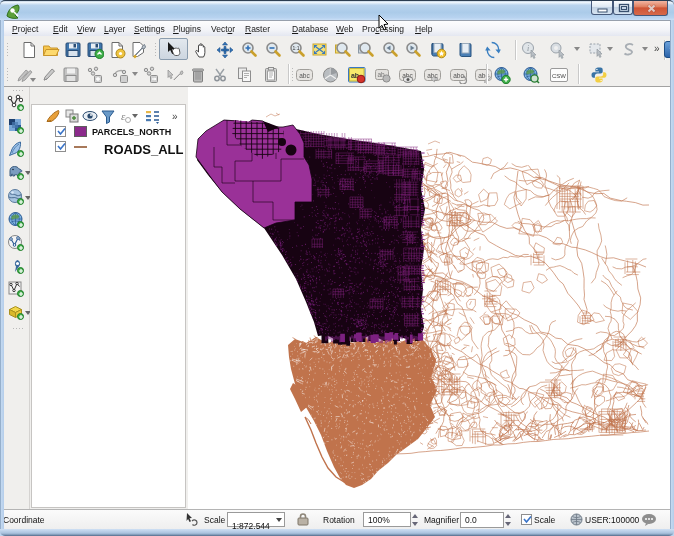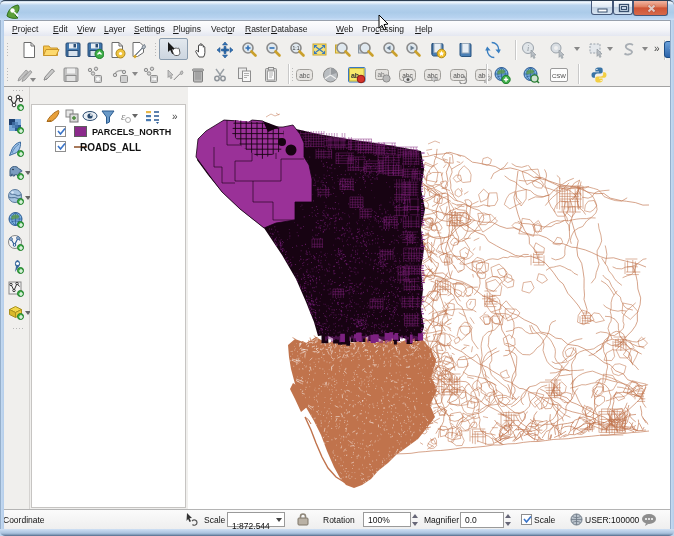--- a/index.html
+++ b/index.html
@@ -55,21 +55,21 @@
 </div>
 <div id="menubar" class="abs">
 <span style="left:8px"><u>P</u>roject</span>
 <span style="left:49px"><u>E</u>dit</span>
 <span style="left:73px"><u>V</u>iew</span>
 <span style="left:100px"><u>L</u>ayer</span>
 <span style="left:130px"><u>S</u>ettings</span>
 <span style="left:169px"><u>P</u>lugins</span>
 <span style="left:207px">Vect<u>o</u>r</span>
 <span style="left:241px"><u>R</u>aster</span>
-<span style="left:267px"><u>D</u>atabase</span>
+<span style="left:288px"><u>D</u>atabase</span>
 <span style="left:332px"><u>W</u>eb</span>
 <span style="left:358px">Pro<u>c</u>essing</span>
 <span style="left:411px"><u>H</u>elp</span>
 </div>
 <div id="tools" class="abs">
 <div class="abs hdl" style="left:2px;top:6px"></div>
 <div class="ic" style="left:16px;top:5px;width:18px;height:18px"><svg width="18" height="18" viewBox="0 0 18 18">
         <path d="M4 1.5h7l3.5 3.5v11.5h-10.5z" fill="#fff" stroke="#6b6b6b"></path>
         <path d="M11 1.5v3.5h3.5" fill="none" stroke="#6b6b6b"></path>
       </svg></div>
@@ -485,21 +485,21 @@
         </svg>
       </div>
 <div class="abs" style="left:42px;top:21px;width:13px;height:11px;background:#8b2a8b;border:1px solid #5e5e5e"></div>
 <div class="abs" style="left:60px;top:22px;font-size:9px;font-weight:bold;color:#111">PARCELS_NORTH</div>
 <div class="abs" style="left:23px;top:36px;width:11px;height:11px;background:#fff;border:1px solid #8e8e8e">
         <svg width="9" height="9" style="display:block;margin:0 0 0 0.5px">
           <path d="M1 4l2.5 3 4.5-5.5" fill="none" stroke="#3a74c8" stroke-width="1.6"></path>
         </svg>
       </div>
 <div class="abs" style="left:42px;top:41px;width:13px;height:1.5px;background:#a8795a"></div>
-<div class="abs" style="left:48px;top:37px;font-size:10px;font-weight:bold;color:#111">ROADS_ALL</div>
+<div class="abs" style="left:72px;top:37px;font-size:13px;font-weight:bold;color:#111">ROADS_ALL</div>
 </div>
   </div>
 <div id="splitter" class="abs"></div>
 <div id="canvas" class="abs"><svg width="482" height="422" viewBox="0 0 482 422">
 <g stroke="#c0734c" fill="none" stroke-width="0.6">
         <path d="M249.5 302.2L247.9 298.5L244.2 295.7L239.1 295.4L235.3 293.3M290.4 324.9L291.2 320.4L291.3 316.6L289 312.3L286.8 305.8L284.7 302.3L280.9 296.6L277.9 294.7L272.7 294.3L268.7 295L264.2 293.4L257.5 291.7L253.9 289.2L249.2 287.4L244.3 284.6L239.8 283.5M264.9 197L261.3 194.7L256.1 191.8L253 190.1L248.9 188.9L245.2 188.7L240.4 188.9L234.5 187.1M410.2 336.3L410.2 331.8L409.6 327.9L407.2 324L406.4 317.9L406.6 312.9L406.7 308L409.8 303M241.5 295.2L243.1 298.1L245.4 303L245.6 309.7L247.5 313.2L248.6 316.5L251.7 320.8L257.1 323.8L258.8 326.4L262.2 331.6L262.1 335.7L264.6 341.7L264.1 345.5L263.9 351.3M417 229.3L422.1 229.7L427 232.3L430.3 236.7L430.4 241.8L431.2 245.1L431.8 248.9L434.7 252L441.4 253.6L444.5 254.6L448.5 255L454.1 252.8L457.3 250.8M390.8 122.8L390.2 119.1L389.5 114L387.4 108.5L384.7 105.8L381 103.2L374.5 101.7L371.8 99.6L368.3 97.8L364.5 96.1L358.5 93.3L353.1 91.8L347.5 89.5M246.1 291.1L240.7 287.5L238 286.2L234.8 286.2M371.5 102L372.1 98.3L371.7 94.3L371.8 91M419.1 254.6L420.3 250.5L421.5 246.4L420 241.4L421.3 237.1L423.1 234.1L423.3 228.6L422.3 224.6L423.2 220.9L423.1 215.7L424.3 210.8L426 208L429.2 203.8M375.8 281.7L372 277.2L368.6 274.3L366.9 270.3L367.4 264.8L367 261.6L364 255.4L362.1 252.3L357.3 247.8L351.5 245.7L344.7 246.5L341.6 246.7L337.6 244.7L333.9 241.2L330.5 240.4L327 241.1L324.6 243.3L321.3 243.9L317.9 244.5M281.2 296.9L278.5 298.4L275.4 304L271.1 309.4L268 313L262.5 315.4L259 319.9L255.7 321.4L251.8 323.3L248.6 325L245.3 327.4M244.6 181.1L240.2 186.1L237 191.9L235.5 194.6L233 196.6M386.4 107.5L390.2 103L393.4 100.5L399.4 99.7L405.6 101.4L410.3 102.8L413.2 105.8L416.1 109.6L422.4 112.1L427.5 113.6L433.7 114.1L439.2 110.8M322 322L327.6 326.1L332.2 326.6L336.5 324.3L341.4 319.3L342.7 314.1L347.6 309.5L349.7 302.8L353.6 299.8L359.2 298.1M308.5 298.4L304.3 295.9L300.1 294.3L298.1 291.5L297.3 285.1L295.3 281.2L292.9 275.4L294.1 268.6L293.7 264.8L293.1 259.6L293.4 256.2L295.1 249.7L299.9 244.9L306.5 243.1L311 238.1L312.9 234.3L315.5 228M439.2 315.7L437.3 320.3L435.2 323.7L433 326L430.8 330.4L426.5 333.1L421.6 337.8L417.3 342.8M270.2 154.5L275.6 151.2L278.2 146.9L279.5 143.8L280.3 140.6L279.8 134.4L280.7 128.7L279.4 125.3L276.7 123.4L269.9 122.6L266.7 120.4M266.1 211.9L263.2 213.3L260.1 217.5L258.1 224L255.8 229L254.1 233.9L254.6 237.6L253.7 243.8L252.7 246.8L250 250.6L248.9 253.4L249.2 256.6L249 261.2L249.9 266.2L251 271L252.8 276M260.9 149.7L255.4 150.7L252.2 149.7L245.6 150.3L242.6 149L240.3 146.9L237 145.9M383.2 111.7L386.8 109.6L390.2 104.5L392.4 98L393.1 94.5M412.9 327.5L407.5 331.2L401.5 333.4L396.9 335.5L393.9 338.5L387.9 341.9L386 344.5M247.4 193L247.7 196.4L247.3 200.8L245.1 204.5L239.7 208.5L235.1 210.4L232.6 212.4M352.2 302.2L355.5 303.6L358.8 305.7L362.5 311.1L367.1 314.9L370 316.2L373.5 319M456.6 261.3L452.8 259.6L449.8 259.4L444.3 257.1L441.2 255.3L437.7 252.9L435.5 247.2L432.6 245.1L428.3 244.3L425 245.6L420.5 249.9L416.7 253.2L415 257.6L415.6 261L415.7 264.5L418.5 270.8M382.2 301.1L387.5 299.9L393.8 297.7L397.7 297.9L403.7 296.3L406.7 295.8L411.2 295.6L416.9 297.6L420.7 301.9L421.6 306L422.9 308.9L422.7 312.5L422.1 317.6L420 321.5L419.7 326.1L421.7 329.8L422.8 332.8L421.5 337.8M300.7 319.3L297.8 321.6L295.7 324.1L291.3 326.1L286.3 327.3L280.7 328.5L277.1 332.4L272.7 334.8L269.4 339.6L265.7 341.3L259.7 342.3L254.6 342.9L250.3 341.3M418.4 255.7L423.3 258.4L426.5 258.7L432.7 259.8L436.4 262.1L441.2 265.6L443.4 270.1L443.4 274.3L444.8 278.2M399.1 335.6L398.8 329.5L397.6 326L394.7 320.4L391.6 315.5L390.1 312.4L387.9 307.3L385.7 304.7L384.5 301.6L384.4 296.1L384.6 292.3L384 288.2L384 283.2L383.5 277.9L384.6 274.9L387 271.4L388.3 266.6L387.5 260.8M302.8 92.1L305.6 86.4L311.1 83.3L316.4 79.9L319.8 75.3M242.5 194.1L246.3 195.1L250.2 197.9L253.6 200.5L258.4 202.6L261.2 205L265.6 208.4L267.1 212.2L269.6 216.8L274 220.1L275.4 223.9L276.6 227.1L279 233.6L280.2 237.3L283 242L283.4 246.8L284 253L287.8 258.7L290.4 262.1M410.3 136.3L411 141.6L412.9 148.1L413.7 153.9L412 158.4L409.1 163.8L409.3 170.1L410.1 174L411.1 177.2L409.6 182L408.3 185.4L407.4 190.9L403.2 196.3M407.6 131L402.6 130.8L398.6 131.6L392.4 131.7L388.8 132.1L384.2 132.9L380.4 133.8L376.6 133.4L371.4 136L367.5 136.7L363.1 139.6L359 139.8L355 139.8L350.3 138.4L344.8 137.6L341 136.9L334.2 136.4L329.7 134.2M383.2 100.1L388.5 99.3L393.1 100.8L398.2 104.2L401.6 106.4L404.6 109.2L406.1 111.9L408.1 116.3L409.1 122.5L407.8 126L403.5 130.3L398.6 134L394.7 139.5L390.4 141.1L386 144L383.4 149.1L382.3 153.3L383.3 156.8M259.1 153.9L262 150.9L264 144.3L267.6 140.1L269.2 133.3L267.8 127.7L267.2 123.9M414.8 188L417 190.8L421.2 193.6L423.8 199.5L425.7 202L428.3 206.6L432.4 210.2L433.2 213.7L436.2 219.3L438.9 221.5L444.8 223.1M407.6 294.8L412.5 291.8L417.1 291.9L420.9 293L424.2 294L428.8 295L435.3 296.6L439.5 297.9L444.1 301.1L447.5 307L450.6 308.4L455.2 312.5M292.6 343.3L296.3 347.7L300.7 349.3L304.4 352.2L306.1 357.1M363.4 171.2L367.6 172.9L371.1 172.2L375.2 170.5L376.9 167.9L376.8 163.9L377.3 159.4L379.5 156.5L381.6 150.6L381.4 143.9L380.7 138L378.4 135.2L377 131.2L376.7 128.2L375.4 125.4L376.2 120L377.5 114.9M243.9 175.5L241.2 171.5L239.2 165.2L240.1 159.1L239.3 154.8L240.4 148.8L240.1 144.5M390.3 301.3L387.9 303.3L385.7 308.4L383.5 312.6L380.4 315.2L378 319.6L377.9 325.3L374.5 330.6L371.7 332.3L366.4 336.2L361.1 337.3L357.1 337.4L353.9 338.4L349.9 337.6L347.8 335.4L345.8 330.7M241.6 265.2L241 259.2L239.4 252.6L238.3 248.6L239.7 244.8L241.3 239.2L243.8 235.8L244.2 230.5L245.2 224.6L244.5 218.4L245.9 212.1L248.8 207.2L252.5 201.9M303.9 350.7L306.5 352.3L311.8 356.2L315.3 357.4M262.7 101.2L262.9 98L261.8 91.2L264.1 85.3L263.6 82.1L260.5 76.6L257.5 74.1L252 71.8L246.1 69.2M257 281.6L259.9 285.5L261.7 292.1L261 297.2L259.8 300.5L255.3 303.8L253.2 309.8L253.8 314.8L255.6 318.7L256.3 321.6L257.1 325.4L255.9 329.5L255.6 334.2L253.5 338.8L249.7 343.4L247.8 346.7M343.1 238.1L346.6 244L351.3 248.3L354.9 252.7L356 257.1L355 263.3L356.6 268.3L359 274.3L361.3 277.2L366.7 281.4L372.7 282.8L376.5 282.2L381.6 283.8L385.5 283.5L389.6 283.4L395.9 282.8M453.2 310.4L449.8 309.2L446.8 306L441.9 302.8L439.9 299.5L434 295.9L429.4 293.6L423.6 291.1L417.9 289.2L414.8 288.1L408.8 285.8L404.6 284.1L398.9 285.2L394.8 286.5L390.7 288.7L387.5 291.4L385.1 293.5L382.8 297.7M434.6 190.7L439.6 188.6L443.3 187.5L445.6 185.3L447.4 180.2L448.8 177.3L452.5 174.3L455.1 172.3L458.4 171.7M240 269.4L242.9 263.5L245.7 258.1L250.6 253.1L252.2 249.4L254.2 243.7L253.3 239.5L254.5 234.6M447.7 215.8L443.6 219.5L438.4 224L435.3 229L435 234.5L436 237.3L435.3 241.4L431.2 245.4L426.4 248.5L422.5 248.4L419.1 245.8L412.5 244.9L407.9 246.6M379 274.1L375.2 269.1L374.8 265.1L377.4 259.9L381.5 256.2L386.2 253.5L389.8 252.5L394.3 251.6M233.8 230.9L238.8 232.7L240.9 235.3L245.8 239.5L247.3 242.6L248.1 245.9L246.9 249.7L244.8 254.1L243 257.6L241.9 261.6L239.9 265.8L237.3 270.2L232.6 275.3M288.3 225L285.2 223L278.3 222.9L274.1 222.3L270 221.9L263.3 222.7L258.5 223.2L253.2 225.2L250.3 227.1L246.6 232L242.7 237.8L240.1 241.5L236.6 247.4L233.8 249.8M245.7 308L244.3 311.5L242.5 314L242.2 317.7L240.2 322.9L235.9 327.3L234.5 333.9M261.5 219.9L257.7 223.9L253.2 226L250.9 228.7L247.1 230.8L241.2 233.1L235.2 234.2M251.7 109.5L246.5 107.2L240.6 103.9L235.9 100.4M373.4 320L369.3 324.7L367 329.5L364.7 332.5L360.3 334.6L357.4 336.5L351.9 340.4L347.7 343.2L341.9 344.4L336.3 344.2L330.6 340.5L327.4 337.7L324.3 334.2L322.7 331.4L319.5 329.5L315.8 327.5L309.8 327M271.8 176.9L277.6 177.4L283.8 175.4L288.8 174.7L291.7 175.8L295.5 175L300.4 172.5L304.5 171.8L309.9 172.5L315.4 170.3L319.6 170.7L322.3 169.3L326.3 169.8L330.5 170.2L335.7 167.4L340.7 167.5M238.4 93.6L239.1 87.5L242.1 82.3L245.9 78.3L246.6 73.4L248.3 69.5L248.7 64.9L249.1 61.9M283.5 133.8L278.9 136L272.9 138.4L268 142.6L263.7 147.6L261.4 149.5L257.6 150.5L253.3 151.3L249.2 151.6L243.5 150L240.3 148.1L236.5 148.2L232.1 148.1M335.6 318L333.4 315L333 310.2L334.4 307.4L338.1 303.3L341.4 299.8L347.8 298.4L352.5 295.3L357.1 295.1L362.4 295L365.9 296.9M288.8 267.1L291.6 271.9L292.7 278.6L292.7 284.8L290.7 289.6L289.1 295.7L288.8 301.2M330.7 93.3L336.5 94L342.2 93.3L347.9 94.1L352.4 96.4L357.3 100.7L361.3 101.6L367.6 104L372.2 103.6L377.6 99.7L381.1 95.8M243.7 123.9L247.3 127.6L250.6 132L254 133.5L260.6 134.6L266 135.2L268.7 137.4L272.6 138.6L276.5 143L279.6 144.2L286.2 144L292.7 143.1M435.1 256.5L429.6 253.5L424.1 252.2L418.2 254.3L414.9 256.2L410.1 258.8L405.8 261.8L401.6 262.6L396.4 263.2L391.8 264.9L388 267.7L385.4 271L379.6 274.8L373.5 275.8L367.4 276.5L363.8 274.6M358 183.4L362.5 180.4L365.7 180.1L368.6 179.3L372 178.6L376.3 180.3L380.1 182.4L383 183.3L385.9 186.2L389.9 188.1M274.2 154L279.9 151.4L282.8 146.9L286.1 144.9L289.6 139.8L294.5 135L295.8 131.6L295 127.4L291.3 123.4L286.7 121.9L283.6 120.8L277.7 117.1L273.1 114.9L266.5 113L261.3 108.5L257.7 106.2L254.4 106.3L249.8 103.6L246.5 101.9L244.9 99.3M331.3 309.2L328.5 312.4L323.6 317L318 318.1L312.4 315.8L309.3 311L308 308L306.3 304.1L301.8 300.9L299.8 296L296.1 290.3L294.9 286.9L293.6 280.6L294.3 275.7L296.6 269.6L299.8 265.4L302.9 264.4L308.7 260.8M239.1 276L236.4 270.7L234.9 268L232.5 263.4M323.7 76.6L328 79.3L333.8 80.3L339.6 78.5M367.5 125.3L363.2 119.8L360.4 113.7L360.9 109.5L358.6 103L356.8 97.5L357.4 93.2L358.5 89.1L358.2 86L356.5 82.4M275.2 284.8L280.2 288.4L286.5 289.2L292.6 290.7L297.7 291.9L301.7 295.8L305.3 300.9L305.8 304.9L305.5 308.4L307.9 313.4L310.8 319.2L314.5 324.4L315.8 328.5M324.2 313L325 308.5L327.1 304.1L326.8 300.9L324.1 297.5L323.5 293.2L324.9 287.8L327.7 282.9L328.6 276.5L328.8 269.8L327 266.8L321.9 263.7L317.2 263.4M433.9 198.4L428.5 194.1L426.3 191.3L424.4 188L420.8 183.8L419.4 179.6L417.4 176.9L413.7 171.1M265.6 328.3L260.7 328.5L256.6 325.8L253.1 323.3L250.3 318.8L247.9 314.8L247.1 311.6L246.9 308.3L245.6 305.4L243 299.2L240.7 296.6L238.6 294.3L234.9 291.4M249.8 336.2L245.9 334.6L243.2 331.7L239 327.6L238.2 323.2L236.3 318.4L237.3 311.5L236.6 306.7L236.9 302.9L235.5 298.9L235.5 295.8L238.1 291.8L241.3 288.3L243.4 285.3L248.7 281.5L251.2 275.9L250.7 271.1L249.6 267.9L248.4 262.8L247.8 258M369.8 105.8L373.3 104.2L377.5 104L383.1 100.7L386.5 95.9L391.7 93.1M317.4 256.4L321.4 256.9L326.8 260L330.1 264L334.7 267.5L338.1 267.7L341.7 267.8L345.3 265.5L347.2 263.1L349.1 260.8L353.2 257.7L355 254.4L358.9 248.7L361.3 243.1L361.7 238.8L363.8 235.3L367.9 233.5M393.9 110.1L400.1 111.2L404 109.7L406.7 105.9L410.2 104.4L415.1 103.7L421.4 103.1M401 99.5L397.3 100.9L393.2 101.1L387.6 100.5L381.3 101.2L374.8 99.6L370 100.1L366 103.2L361.5 108L355.4 109.7L349.9 108.9L346.3 107.2L342.5 103.7L336.4 102.1L331.6 99.3L327.4 95L321.8 92.8L316.6 88.8M304.7 230.4L304.1 236.4L304.7 241.3L302.8 246.8L300.9 249.5L300.6 255.3L300.1 258.9L301.9 262.4L303.3 266.6L303.8 270.2L303.7 273.7L301.6 277.1L302.1 283.3L303.4 287.7L306 290.6L309.2 293.3L312.3 295.9L314.8 297.8L319.1 301L321.6 306.3M250 170.6L246.5 167.1L243.8 164.7L239.8 162.9L237 160.1L234.5 154.2M250.5 176.2L249.9 179.9L246.4 185.1L242.8 187.7L237.1 190.7L234.7 192.7M375.3 334.3L374.2 330.5L370.7 327.6L366.7 322.2L364.9 319.3L364.6 316L362.9 312.5L363 307.8L365.2 303.1L367.7 297.5L367.9 293.4L370.9 288.9L373.1 283.8L377 279.5L380.7 275.4M286.2 207.8L288.9 204.8L291 201.1L292.1 196.4L291.7 190.5L287.5 185.1L281.8 181.8L276.9 177.4L273.6 174.7L270.9 172L267 168.7L260.9 167.2L255.9 166.3L249.8 163.7M263.5 115.8L268.4 117.8L274.5 117.6L278.6 117.9L282.6 120L289.5 119.8L295.4 117.8L302.1 119.4M249.5 238L250.8 231.8L249.6 226.9L247.6 223.5L244 219.6L240.5 216.6L234.6 213.1M303.3 225.5L308.7 227L311.9 226.6L316.9 226.7L320.2 227.4L322.9 229.1L325.8 235.2L326.1 239.4L325.4 246.4L323.3 251.6M261.9 103.6L256.1 101.6L251.1 97.8L247.8 97.5L244.2 98.8L239.1 99.2L233.7 98.2M429 300L433.8 300.5L440.2 302.2L444.2 301.9L450 298.7L454 298.9L460.1 297.7M259.1 119.3L258 125.6L255.3 131.9L250.8 135.3L247.7 136.3L241.8 136.1L236.8 132.7L232.3 128.6M448 300.9L444.4 304.5L441.1 305.5L435.3 305.2L430.4 305.7L427.8 307.3L424.6 310.2L421.3 313.1L417.8 314M233 196.6L233.1 202.6M365.9 296.9L365.2 302.9L366.3 308L367 311.5M254.2 243.7L251 243.8L244.6 245.5L241.2 246L237.3 246.4L233.8 245.5M241.2 233.1L247.5 235.2L251.5 236.8L254.8 239.7L257.5 244.1M448.8 177.3L444.3 179.3L437.4 180.2L433.9 181.9L428.6 181.6L424.6 179.8M264.9 197L266 201L267.1 207.2L270.4 211.4L272.6 214.3M422.7 312.5L429.1 310.1L433.9 309.9L437.4 308.9L440.4 306.3L444.1 302.9M370.9 288.9L377.6 288.1L384 287.2M245.9 212.1L242.1 216.3L239.3 218.4L235.8 221.1M247.4 193L253.1 194.7L255.8 196.2L261.7 198.5L267 202.9M288.8 267.1L285 270.4L279.6 271.9L276 272.5L270 272.7M270.2 154.5L266.2 150.1L263.2 144.3M371.8 91L368.8 88.4M390.2 104.5L387.8 107.9L386.3 111L384 112.9M250.9 228.7L254.7 227.5L260.3 226.3M264.9 197L270.9 197.1L275.6 197.3M237.3 270.2L234.3 265.8L232.8 260.4M251 271L248.3 266.2L244.1 262.3L239.6 260.9L234.5 256.3M262.7 101.2L264.8 106.2L265.8 109.6L269.6 114.4M292.6 343.3L298.2 346.4L303.9 347.2L307.5 348.1M369.8 105.8L364.8 110.1L361.7 113.2L357.3 118.6M254.6 237.6L260 233.5L263.9 231.4M258.5 223.2L255.7 219.2L254 213.9L252.6 210L252.2 205.2M245.1 204.5L248.4 200L251.5 195L256.8 191.1L259.7 185.6M266 135.2L266.9 141.1L269.2 147.3L270.6 150L270.6 155L269.3 158.1M414.9 256.2L413.3 260.7L409.7 264.4L405 267.6L400.7 268.5M407.5 331.2L406.9 334.6L404.2 339.1L402.2 343M363 307.8L365.9 301.8L366 296.7L367.4 291.1M344.7 246.5L342.8 242.8L341.7 238.2M254.4 106.3L253 110.9L251 113.8L248.1 117.3L244.1 119.5M341.4 299.8L338.3 304.5L336.2 309.5L332.1 313L328.1 317L323.1 319.9M361.5 108L358.4 108.6L354.1 110.3L347.3 109.9L343.8 111.4L340.1 113.2M366.4 336.2L365.1 340.1L362.1 343.5L360.8 346.7L360.2 351.8M261 297.2L261.4 302.3L262.2 308.3M376.6 133.4L372.7 134.2L368.9 133.6L363.1 135.6L357.8 139.2L354.5 142.1M280.3 140.6L278.1 135.4L278.3 129L278.4 122.3L279.3 118.3M420.3 250.5L416.7 256.5L413.2 261.9L408.1 264.7M426 208L424.5 205.3L421.3 200.4L418.2 196.9L413 193.7M257 281.6L260.6 284.5L265.3 287M391.7 93.1L390 97.8L390.7 103.9L393.3 108.7M256.1 191.8L251.4 190.4L246.8 188.9L242.7 184.5L238.5 180.3L236.8 177.3M264 144.3L265.1 137.4L264 133.2M362.5 311.1L366.4 310.4L370.5 310.8L375.5 313L380.3 316.4M247.7 196.4L245.8 198.9L244.2 203.9L241.6 207.5L239.3 209.5L236.9 214.7M246.5 107.2L242.8 110.4L238.6 111.6L234.5 114.1M437.7 252.9L433 255.5L428 259.3M328.5 312.4L324.7 308.7L322.5 303.8L319.8 297.3M239.1 276L244.6 276.4L250.1 274.9L255.9 273.7L262 275.4M263.6 82.1L268.9 78.9L272.7 76.8L275.4 74.4M372.1 98.3L374.9 97.1L379.5 93.9L385.8 91.3M236.4 270.7L236.8 265.9L236.9 259.5L237.8 254.8L238.7 247.9M365.9 296.9L369.6 301.5L371.8 304.3L374.4 306.6M250.6 253.1L252.1 257.5L254.6 263.5M417.4 176.9L417.9 173.7L418.9 167.4L418 161.9L417.2 158.5M292.6 343.3L291.2 337.6L292.1 332.6L291.1 329.7M243.1 298.1L246.7 302.3L251.8 306.6M240.3 146.9L236.3 148.8L232.9 149.3M381.4 143.9L381.6 137.6L383.1 132.3M418.5 270.8L418.6 274.4L419.6 280L418.4 284.8L418 291.5L416.5 296.1M250.5 176.2L247.6 175.1L243.6 170.8L239.7 169.1M234.5 154.2L239.2 158.7L241.6 162.9M306.1 357.1L299.7 357.4L293.2 355.3L289 353.7M261.7 292.1L257 288.5L254.2 283.9L251.4 280.1L246 276.9L241.8 274.3M240.6 103.9L238.5 99L234.3 95.7M322 322L317.1 317.9L314.4 316.1L311.1 313.9M412.5 291.8L410.1 296.2L408.4 299.7L405.3 305.7L403.4 311.1M240.4 188.9L233.9 188.7M235.9 100.4L237.1 105.2L236.3 108.5M381.6 283.8L377.5 282.9L374 283.3L367.8 285.7L361.9 286.1M421.5 337.8L418.6 342.5L418.3 346.1M268.7 295L270.6 292.6L274.7 287.7L275.9 284.9L278.8 280.1L280.1 275.9M239.1 99.2L243.9 102.7L246 105.1L252 108.6L257.6 111.4L262.9 114.4M264.9 197L271.1 195.8L274.9 196.2L279.5 198.9L285.5 200.3L289.8 200.1M288.8 301.2L291.1 305.8L291.3 309.3M306.5 352.3L309 354.2L311.9 355.7L314.4 357.4M441.2 265.6L440.9 269.6L443.1 275.1L446.5 278.1L450.6 282.9M243.8 164.7L238.2 163L232.4 159.4M242.6 149L236.9 152.6L234.3 156.1L232.3 161M375.4 125.4L379 130.9L379.6 134.4M390.2 104.5L388.9 109.8L389.6 116.6L391.7 121.2L395 123.8L397.6 127.6M274.5 117.6L269.9 121.1L265.2 122.7L261.8 124L258.9 127.3L256.5 129.5M243.9 175.5L242.2 169.3L243.3 164.4L244.1 158.3L243.4 155.1M424.1 252.2L422.8 248.6L421.4 245.4M431.8 248.9L435.6 254L438.6 257.7L443 262L447.7 264.1L453.7 267.1M272.7 334.8L276.8 334.5L281.7 332.5L285.4 330.7L288 328.9M279.8 134.4L281.6 129.8L282.1 124.5L282.9 117.9M441.1 305.5L444.5 304.8L450 302.2L454.8 301.5M326.8 260L324 264.8L319.3 268.3L315.3 268.9M336.3 344.2L338.4 339.6L342.1 335.5L346.9 333.6L351.5 334L355.1 334.7M232.3 128.6L235.8 128.2L238.9 127.6L244.5 126.6L250.7 124M347.6 309.5L350 311.6L352.8 314.5L353.8 317.8L353.8 322.3M417.3 342.8L411 341.2L406.9 339.5L401.5 337.4L398.3 335.1L394.5 333.2M328.5 312.4L322.3 310.7L317.8 308.5L313.1 308.1L309.5 308.6L306.4 309.9M257.7 106.2L253.4 106.7L249.4 107.5L245.4 110L243 112.1L238.4 114M353.1 91.8L348.7 86.9L343.6 83L340.4 78.3M239.2 165.2L237 160.4L236.3 155.3M387.5 291.4L385.2 295L384.7 298.8L384.6 302.8L385 307.9M441.4 253.6L443.6 256.9L446.2 260.8M419.7 326.1L421.3 328.6L425.8 333.8L428.3 337.8L429.1 344.7M294.3 275.7L297.3 273.5L300.9 269.9L306.3 266L311.4 263.8M364.6 316L366.6 319L371.2 323.1L376.3 327.6L382.4 330.4M438.4 224L433.2 223.5L430 224.2L424 223.1L417.7 220L415.5 217.6M307.9 313.4L304.5 316.7L298.5 319L292.6 322.7L290.8 325.4M373.5 275.8L378.2 271.9L382.4 268.7L385.1 263.2L385.8 260.3M239.2 165.2L244.5 165.9L249.1 167.6M362.4 295L365.5 291.5L369.8 288L372.6 283L374 278.5M453.2 310.4L455 316.2L458 320.6"></path>
       </g>
 <g stroke="#c0734c" fill="none" stroke-width="0.65">
         <path d="M233 70L238.9 69.5L246.8 67.5L255.4 66.9L261.8 65.3L270.1 67.8L276.5 69.4L284.5 75.2L288.9 75.8L296.6 77.3L307.3 79.5L312.7 82.5L322.2 80.9L329.5 82.7L339.4 86.4L346 90.7L354.2 90.6L360.5 93.8L372.6 97.9L381.5 99.3L389.2 100.5L399.8 105.1L408 106.7L415.8 106.4L422.2 111.1L433.3 113.7L438.6 114.3L447.4 115.6L454.9 118.1L461 118M236 120L242.3 122.7L250.4 124.8L259.5 127.1L266.3 128.8L271.3 127.7L279.7 131.8L289.1 134L294.7 135.3L304.2 135.2L311.9 139.2L318.8 141.4L326.8 140.7L335.5 145.5L345 148.1L350.8 148L358.4 150.7L366.7 156.3L375.1 156.7L383.7 160.2L387.8 160.5L397.2 162.9L403.7 165.5L412.3 169.6L417.5 171.3L425.7 170.8L432.2 172.7L439.7 174.6L450.2 176.9L458 180M240 182L246.1 186.4L255 185.9L261.2 190.9L266.7 192.6L273.9 194.5L281.8 198.5L288.4 203.9L295.6 209.3L300.3 210.8L309.6 215.7L314.8 218.9L321.9 225.5L329.6 228.3L336.3 232.7L341.9 235.2L348.8 238.8L352.6 245L361.6 246.8L367.8 251.1L373.6 251.9L379.8 257.4L389.8 258.8L396.7 261.9L401.4 265.2L408.4 269.6L416.1 275.6L422.2 277.8L427.5 283.7L435.4 287L439.7 292.7L447.7 295.5L455 300M234 250L239.6 254.1L249 254.4L255.5 259L262.5 258.2L266.5 261.4L274 264.8L278.8 268.6L287.6 274.5L290.8 276.9L299.2 280.2L304.5 284L312.3 288.6L316.5 293.3L322.6 295.3L331.5 301.4L335.2 301.8L344.2 306.2L350.2 309.1L354 311.4L361.9 316.9L370.7 317.9L376.1 322L384.3 324.8L391.7 326.5L398.9 328.8L405.8 331.1L410.2 334.5L417.2 335.8L426 338.3L432.2 341.7L439.8 341L450.2 343.7L458 343M201 368L208.2 366.9L216 366.7L223.1 366.3L230.9 365.1L237.8 364.6L245.2 363.8L252.4 363.5L260 362.8L267.8 361.8L274.8 360.7L282.3 360.7L290 360L297.2 359.3L305.4 358L312.2 358L319.9 356.9L327.8 356.6L335.4 355.4L342.6 354.6L350 354.5L357.4 353.6L365.1 352.5L372.3 352.1L380.3 351.7L388 350.6L396 349.9L403.8 349.2L411.8 348.3L419 348.2L426.9 347.3L434.9 346.6L443.8 345.6L452.3 345L461 344M163 393L170.2 389.7L177.6 386.2L184.9 381.1L191.7 376.4L201 368M382 112L384.5 120.4L385.1 126.9L383.3 132.9L385 138.5L388 148.8L390.2 153.6L388.8 161.4L389.7 169.1L393.7 176.4L394.9 182.9L396.1 191.4L396 201.5L396.5 208.1L396 212.4L399.1 222.5L398 228M302 212L306.2 219.6L307.4 225.5L312.9 236.2L313.9 243L318 250L320.4 257.5L321.4 264L324.5 272.1L327.6 281.7L328 288.2L324.5 295.2L323.4 302L322 310M445 180L448 188.5L449.3 194.5L449.9 202L452.7 210.9L452.1 217.7L449.3 226.1L449.4 234.2L447.5 238.8L443.9 243.9L436.1 251.7L432 257M262 70L261.7 76.6L258.3 85.2L260 94.3L257.3 99.3L260.2 108.5L260.2 113.6L261.6 121.6L264 128.9L261 139.7L261.4 144.3L260.3 152.9L257.6 162.2L260.1 171.2L259.6 175.3L260.7 183.9L263 192M424 335L431 328.2L439.7 323.6L448.1 315.8L452.5 311.4L458 300M233 95L240.1 100.7L245.4 101.9L251.3 106.9L251.2 115.3L248.1 123.1L248.9 128.7L246.8 135.9L249.9 144L252.9 152.5L253.3 161L256 168M330 84L329 91.5L327.9 102.8L325.9 110.3L327 116.4L330.1 127.6L332.1 133.3L336.6 143.4L341.2 150L341.4 156.8L347.9 163.8L350 172M365 302L369.5 307.5L378.9 310.8L382.6 314.8L388.7 317.1L395 320.3L404.7 325.6L410.6 328.4L416 330L424 335M262 298L268.1 302.8L276.1 303.5L282.2 308.3L288.8 310.6L296.4 317.4L301.8 319.8L310.3 324.2L316.1 328.8L322 332M350 172L356.6 175.4L361.3 180.5L365.3 185.4L370.8 193.3L375.1 196.9L379.8 206.3L385.1 212.2L389.9 218L394.7 225.3L398 232M268 132L274.3 135.6L283.7 142L289.2 145.5L296.4 148.3L300.5 154.3L308.6 158.9L314.4 162.1L320.2 164.6L327.3 168.4L336.6 169.9L342.8 169.2L350 172M321.6 342.3L317 347.1L312.1 349.3L306.8 352.5M432.4 338.1L436.3 341.3L437.8 345.8M335.2 345.8L331.1 350.8L325.7 354.5M375.3 350L381.8 347.5L386.7 347.7L392.4 345.3L395.1 342.7M409.9 336.5L414.6 338.4L418 339.1L423.3 338.6L426.5 339.3M325.8 349.8L319.9 351.3L313.9 351.7L309.4 354.9L306.4 355.7M363.3 347.2L362 350.4M414.6 336.8L417.7 334.8L423.3 332.4L427.2 332.5L432.6 335.5M366.1 350.5L369.6 349L372.7 347.6L378.1 344.2M363.7 347.9L362.1 352.9M402.1 337.1L401.1 340.9L397.7 345.1L393.8 347.3L389.4 347M431.4 339.6L436.1 341.2L441.8 343L446.2 344.8M340.5 339.3L346.7 339.6L350.8 338.1M407.1 335L402.1 336.7L397.9 336.5L395 337.6L390.4 341L385.5 341.7M331.8 345.7L333 349.6L334.5 353.4M421.1 335.6L421.4 332.6L422.9 327.9M373.3 341.9L376.4 339.8L381.1 339.1L386.1 340.3L390.6 343.1L395.1 345.7M435.8 342L436.7 338.2L439 335.9L440.3 331.5L442.6 326.4M326.6 347.5L327.1 351.4M392.5 346.6L396.3 342.4L398.8 339.9M428.5 338.4L430.6 333.9L433.1 332L438.6 330.4L441.9 328.1L448 327.4M378.6 347.3L374.2 349.3L371.7 351.5M370.2 343.8L371.3 350.6M341.7 342.5L339.3 340.7L336.9 338.7L331.9 335.4L328.9 330.9L327.4 327.7M374.8 337L373 343.2L372.7 347.8M349.8 350.1L353.6 352.4M311.7 349.4L312.4 345.2L314.5 341.4L317.8 339.5M346.2 353.5L347.3 349.7L346.9 344.6M334.2 343.6L338.8 347.2L341.9 349L345.6 351.8M427.3 331.3L425.7 325.2L424.3 321L425.9 314.6L425.7 310.5L428.7 304.5M418.8 338.8L418.2 345M424.3 338.6L423.7 335.5L423 330.2M385.4 335.1L379.6 336.4L376 336.9L372.1 337.4L367.1 338.8L362.8 337.4M415.7 339.4L414 343.5M450.3 332.6L450.7 335.8L449.5 342.3L447.4 344.7M436.2 336.6L431.1 332.7L429.3 329.6L425.6 324.4L421.7 322.1M410.3 337.2L415.8 340.2L420.8 343.9M315.3 345.9L313.3 349.7L312.3 353.9M420.5 332.9L423.9 334.6L426.8 335.9L432.1 335.1L438.5 332.9M357.8 345.2L354.2 351M372 344L366.6 340.3L364.4 338.3L361.8 333.4L362.3 327.2M320.3 346.7L321 340.9L323.3 336.4M367.6 338.8L366.6 341.7L367.5 347.8M399.6 337.5L399.5 342.1L401.2 345.1M373.5 348L369.6 343.2L368.1 337.8M344.1 344.8L339.6 342.8L333.2 342.5L327.3 342.8M402 343.6L401.4 339L402.1 333M318.7 342.3L314.6 340.5L310.6 338.4L306.6 333.1M380.1 347.7L382.4 343.9L383.5 337.7L386.1 334.5M370.6 342L369.3 337.3L370.1 331L368.9 326.4L370 322.7L369.7 318.1M446 339.7L447.4 343.5M406.2 335.3L404.2 339.3L404.3 344.7M436.7 340.5L437.8 334.4L439 328.2L439.4 323.5L440.9 318M436.4 333.1L436.1 329.1L435.7 325.1M430 332.9L432.8 331.1L437.1 325.6M421.8 338.9L428.6 339L434.9 339.2L441.5 340.2L445 340.1L447.9 338.4M322.4 349.8L316.8 350.6L311.1 353.8M444.9 335.4L443.6 338.4L441.8 342.3M352.5 351.1L349.8 348.6L345.1 346.5L339.5 347.2L335.6 348.8M407.8 336.3L405.2 331.7L405.5 325.4L407.8 320.5L410.2 318.6M383.2 343.5L387.2 340L389 336.3L390.8 331.9L392.4 328.7M384 335.8L386.5 333.3L391.9 331.4L396.8 332.6L399.5 334.6L404.2 338.3M422.9 333.8L424 337.3L426.7 339.9L430.5 345.3M321.4 350.6L316 353L311.7 356.3M406 335.8L403.6 333.8L399.2 331.5L395.7 330L390.4 330.9M451.3 336.2L454.3 342M419.5 333.6L424 338L427 339.8L429.1 343.4M334.5 343.9L331.7 345.2L328.2 351.1L324.5 354.1M339.6 343.8L341.2 348.4L345.4 351.5L349.8 353.1L355.6 352.5M406.6 341.8L400.4 342.8L395.8 342.1M445.6 342.6L443.7 337.5L440.8 334.7M432.1 341.2L435.3 335L436.6 330.3L440.2 327M412.2 336.3L408.1 335.4L405 336.1L400.7 339.6L397.9 342.2L395.1 345.8M419.2 338.9L421.9 336.9L425.3 336L429.4 332.7L433.7 329.2M330.4 343.5L330.5 339.7L332.6 336.4L335.7 333L337.6 326.8L339.8 324.7M354.4 343.2L349.4 343L346.7 341.3L343.5 340.5M364.9 339.9L361.1 343.4L357.9 344.6M311 346.7L312.7 353.4M447.7 334.8L444.5 332.3L442.2 329.5L440.6 323.9L437.6 320.2M420.9 333.9L424.6 334.1L428 332.8L431.2 333.4L434.9 333.2L438.1 334.1M386.2 341.4L385.4 347.3M440.3 341.4L434.4 343.7L428 342.6L421.3 342.1L415.8 341.5M318.4 342.6L322.5 337.1L326.2 334.1M348.7 339.2L346.2 335L342.1 332.4M338.2 348.1L342.6 342.8L343.1 339.9L345.3 333.7L346.3 328.3L349.1 324.4M363.6 350L360.1 352.4M454.5 330.9L458.5 334.7L459.9 337.5M351.6 350.5L348.9 354M458 335.9L456 332.5L453.6 328.4L453.7 325.1L452.3 318.8M401.4 337L405.7 336.6L410.7 337.5L416.1 335.3M391.6 342L396.7 342L400.3 340.1L406.8 340.1M456.1 340.1L454.1 343.7M450.3 343.5L446.7 342.6L443.7 339.7"></path>
       </g>

